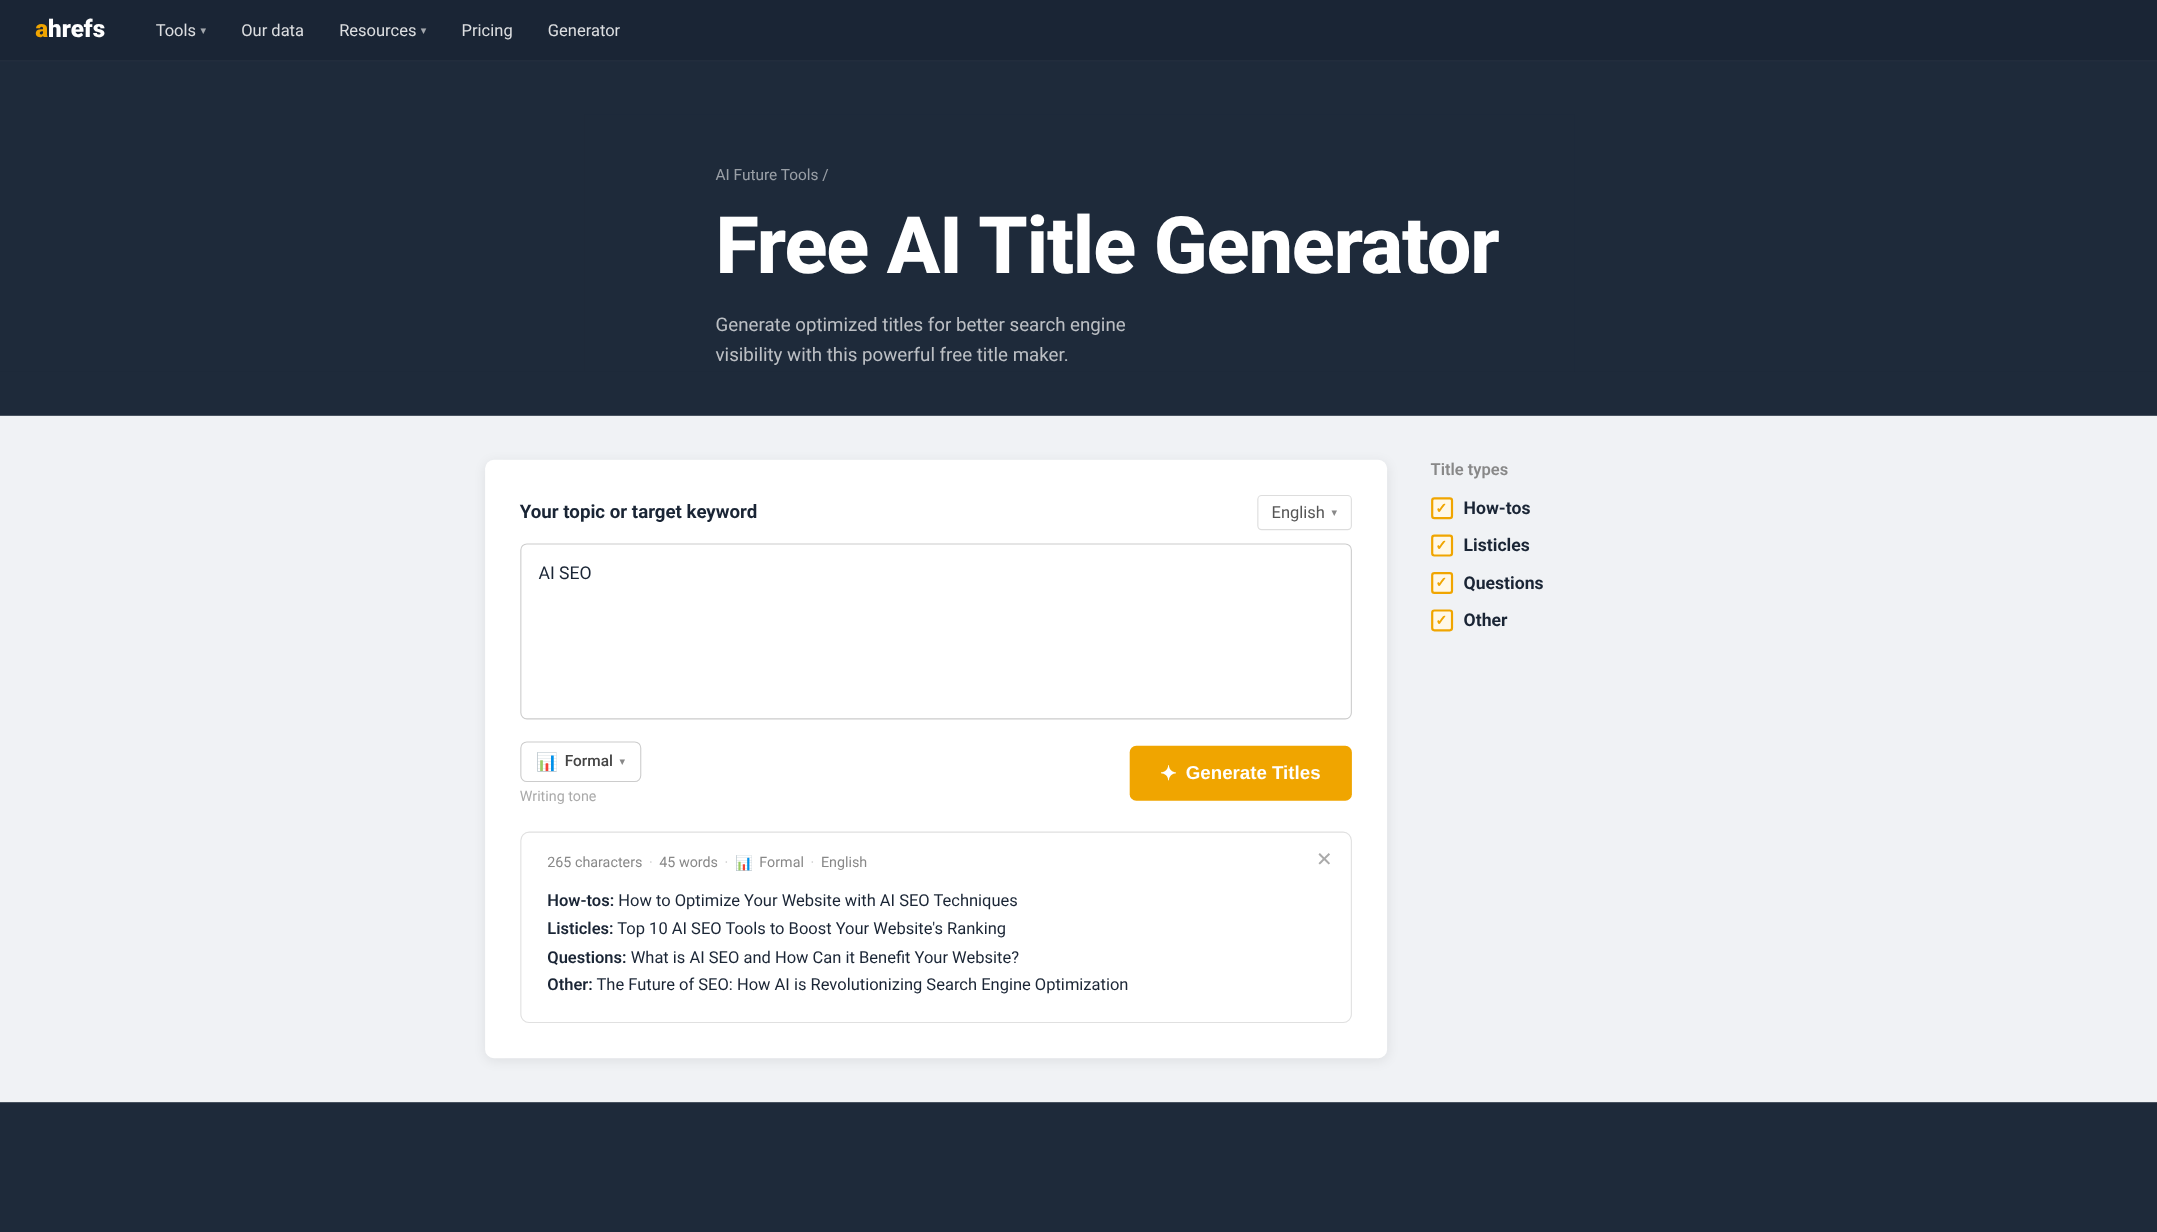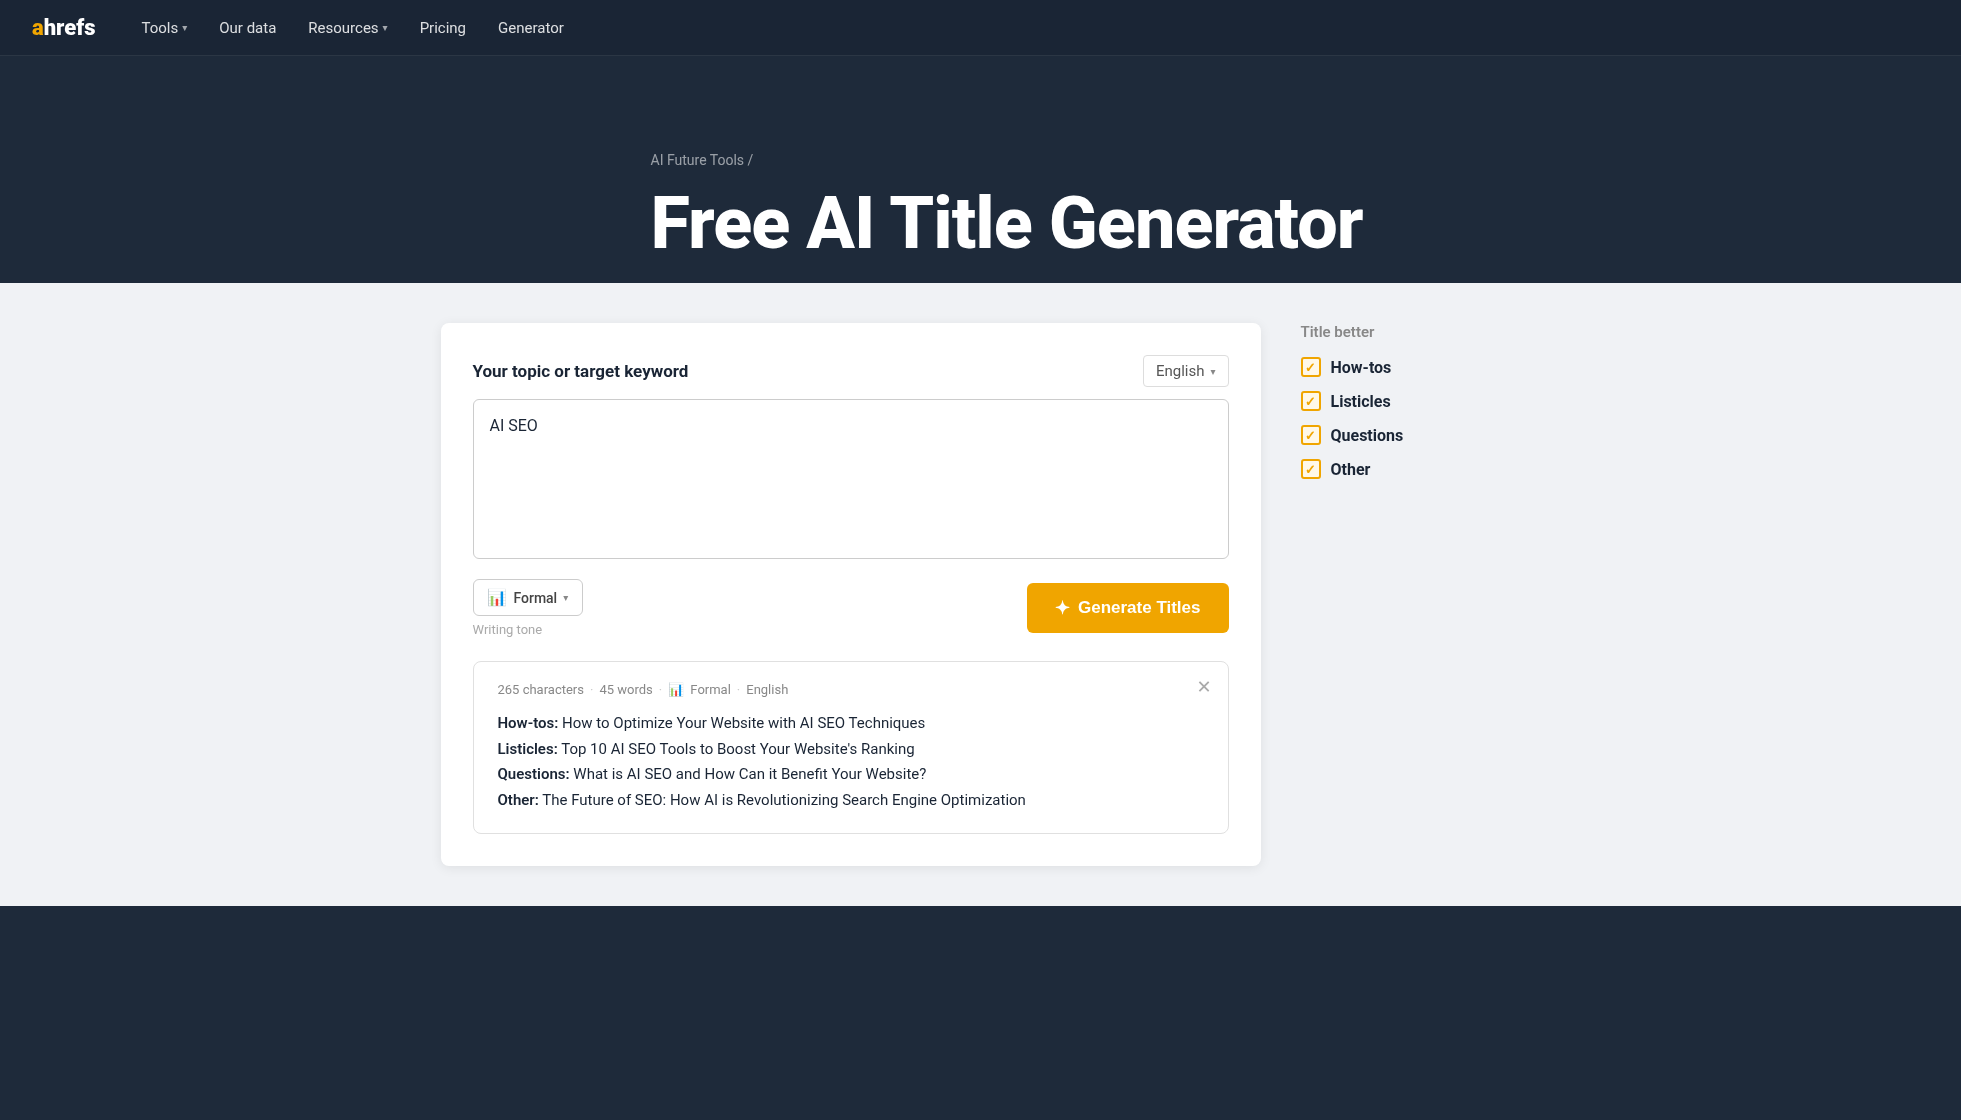--- a/index.html
+++ b/index.html
@@ -273,20 +273,21 @@
   </div>
 </nav>
 
 <div style="background:#1e2a3a; padding: 48px 0 0 0;">
   <div class="hero">
     <div class="breadcrumb">
       <a>AI Future Tools</a>
       <span>/</span>
     </div>
     <h1 class="hero-title">Free AI Title Generator</h1>
+    <p class="hero-subtitle">Generate optimized titles for better search engine visibility with this powerful free title maker.</p>
   </div>
 </div>
 
 <div class="main-area">
   <div class="card-wrapper">
     <div class="card">
 
       <div class="keyword-header">
         <span class="keyword-label">Your topic or target keyword</span>
         <div class="language-selector">
@@ -335,21 +336,21 @@
           <strong>Questions:</strong><span> What is AI SEO and How Can it Benefit Your Website?</span>
         </div>
         <div class="result-line">
           <strong>Other:</strong><span> The Future of SEO: How AI is Revolutionizing Search Engine Optimization</span>
         </div>
       </div>
 
     </div>
 
     <div class="title-types-panel">
-      <div class="title-types-heading">Title better</div>
+      <div class="title-types-heading">Title types</div>
 
       <div class="checkbox-item">
         <div class="checkbox-custom">
             <span class="check">✓</span>
           </div>
         <label>How-tos</label>
       </div>
       <div class="checkbox-item">
         <div class="checkbox-custom">
             <span class="check">✓</span>

